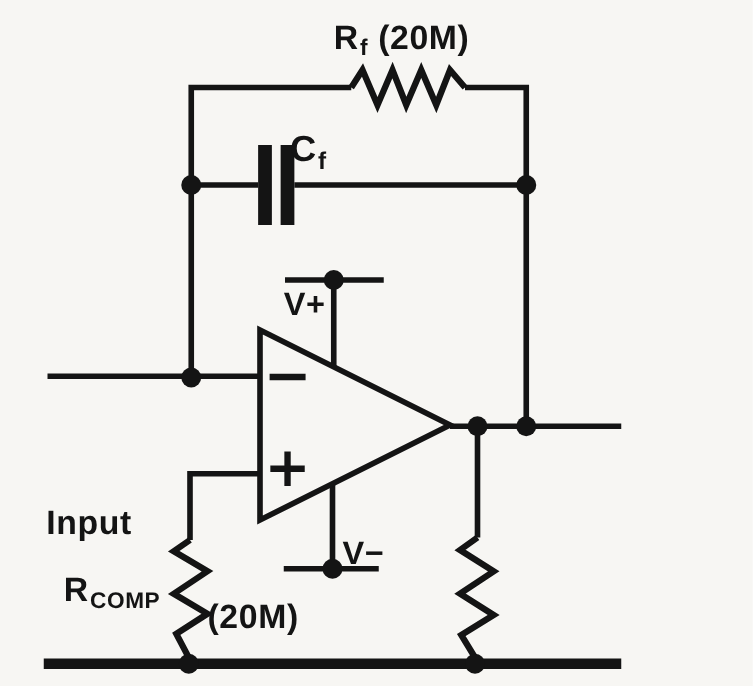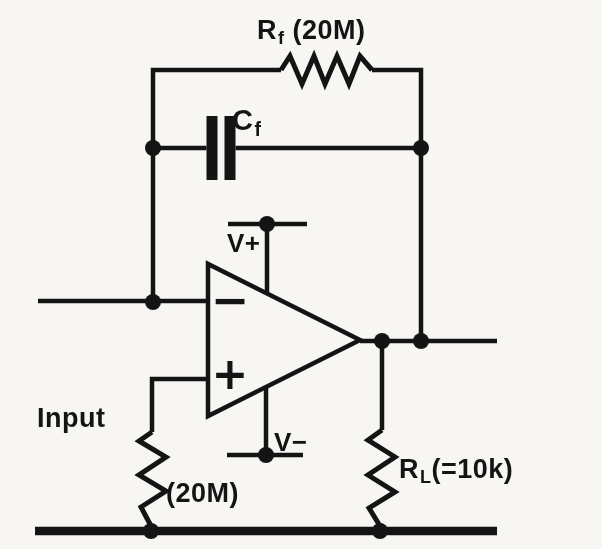--- a/index.html
+++ b/index.html
@@ -80,35 +80,35 @@
       <circle cx="153" cy="302" r="8"></circle>
       <circle cx="267" cy="224" r="8"></circle>
       <circle cx="266" cy="455" r="8"></circle>
       <circle cx="382" cy="341" r="8"></circle>
       <circle cx="421" cy="341" r="8"></circle>
       <circle cx="151" cy="531" r="8"></circle>
       <circle cx="380" cy="531" r="8"></circle>
     </g>
   </svg>
 
-  <div class="lbl" style="left:257px; top:17px;text-align:center;">
+  <div class="lbl" style="left:267px; top:17px;text-align:center;">
     <span>R</span><span class="sub">f</span><span class="gap">(20M)</span>
   </div>
 
   <div class="lbl" style="left:232px; top:106px; font-size:29px;">
     <span>C</span><span class="sub">f</span>
   </div>
 
   <div class="lbl" style="left:227px; top:230px; font-size:26px;">V+</div>
 
   <div class="lbl" style="left:274px; top:429px; font-size:26px;">V−</div>
 
 
   <div class="lbl" style="left:37px; top:395px;margin-top:10px;">Input</div>
 
+  <div class="lbl" style="left:51px; top:459px;">
+    <span>R</span><span class="sub">COMP</span>
+  </div>
 
   <div class="lbl" style="left:166px; top:480px;">(20M)</div>
 
-  <div class="lbl" style="left:399px; top:456px;">
-    <span>R</span><span class="sub">L</span><span>(=10k)</span>
-  </div>
 
 </div>
 
 </body></html>

